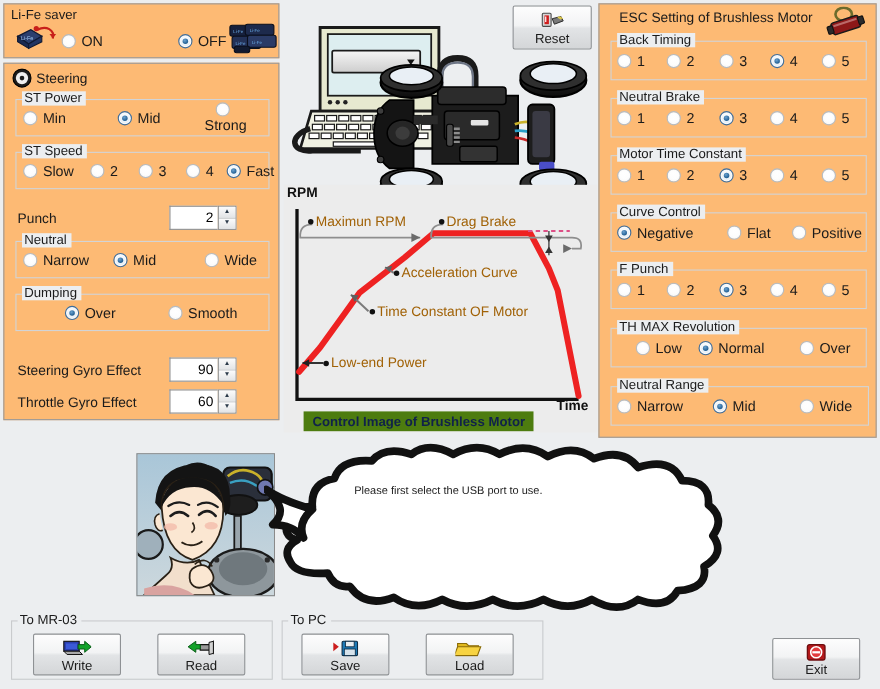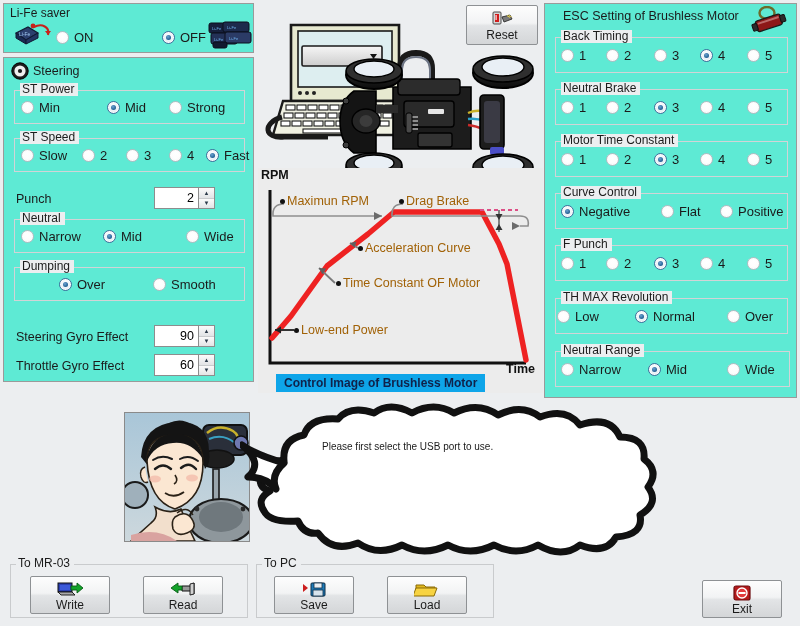--- a/index.html
+++ b/index.html
@@ -10,21 +10,21 @@
     font-family: "Liberation Sans", sans-serif;
     font-size: 12px;
     color: #1b1b1b;
     overflow: hidden;
     position: relative;
   }
 
   
   .panel {
     position: absolute;
-    background: #5eead4;
+    background: #fdba74;
     border: 1px solid #9a9a9a;
   }
   .panel-title {
     font-size: 12px;
     color: #1b1b1b;
     padding: 2px 4px 0 6px;
     white-space: nowrap;
   }
 
   
@@ -148,21 +148,21 @@
     color: #a16207;
     white-space: nowrap;
     display: flex; align-items: center;
   }
   .annot .bullet {
     width: 5px; height: 5px; border-radius: 50%;
     background: #111; margin-right: 2px; flex: 0 0 auto;
   }
   .caption {
     position: absolute;
-    background: #0ea5e9;
+    background: #4d7c0f;
     color: #10224a;
     font-size: 12px;
     font-weight: bold;
     padding: 2px 8px;
     white-space: nowrap;
   }
 
   
   .bubble-text {
     position: absolute;
@@ -246,21 +246,21 @@
     <div class="gb-legend">ST Power</div>
     <div class="gb-row">
       <div class="radio off" style="position:absolute; left:7px;">
         <span class="dot"></span>
         <span class="lbl">Min</span>
       </div>
       <div class="radio on" style="position:absolute; left:93px;">
         <span class="dot"></span>
         <span class="lbl">Mid</span>
       </div>
-      <div class="radio off" style="position:absolute; left:155px;">
+      <div class="radio off" style="position:absolute; left:172px;flex-direction:column;">
         <span class="dot"></span>
         <span class="lbl">Strong</span>
       </div>
     </div>
   </div>
 
   <div class="gb" style="left:10px; top:74px; width:231px; height:40px;">
     <div class="gb-box"></div>
     <div class="gb-legend">ST Speed</div>
     <div class="gb-row">
@@ -487,21 +487,21 @@
         <span class="dot"></span>
         <span class="lbl">5</span>
       </div>
     </div>
   </div>
 
   <div class="gb" style="left:10px; top:288px; width:233px; height:42px;">
     <div class="gb-box"></div>
     <div class="gb-legend">TH MAX Revolution</div>
     <div class="gb-row">
-      <div class="radio off" style="position:absolute; left:2px;">
+      <div class="radio off" style="position:absolute; left:23px;">
         <span class="dot"></span>
         <span class="lbl">Low</span>
       </div>
       <div class="radio on" style="position:absolute; left:80px;">
         <span class="dot"></span>
         <span class="lbl">Normal</span>
       </div>
       <div class="radio off" style="position:absolute; left:172px;">
         <span class="dot"></span>
         <span class="lbl">Over</span>

